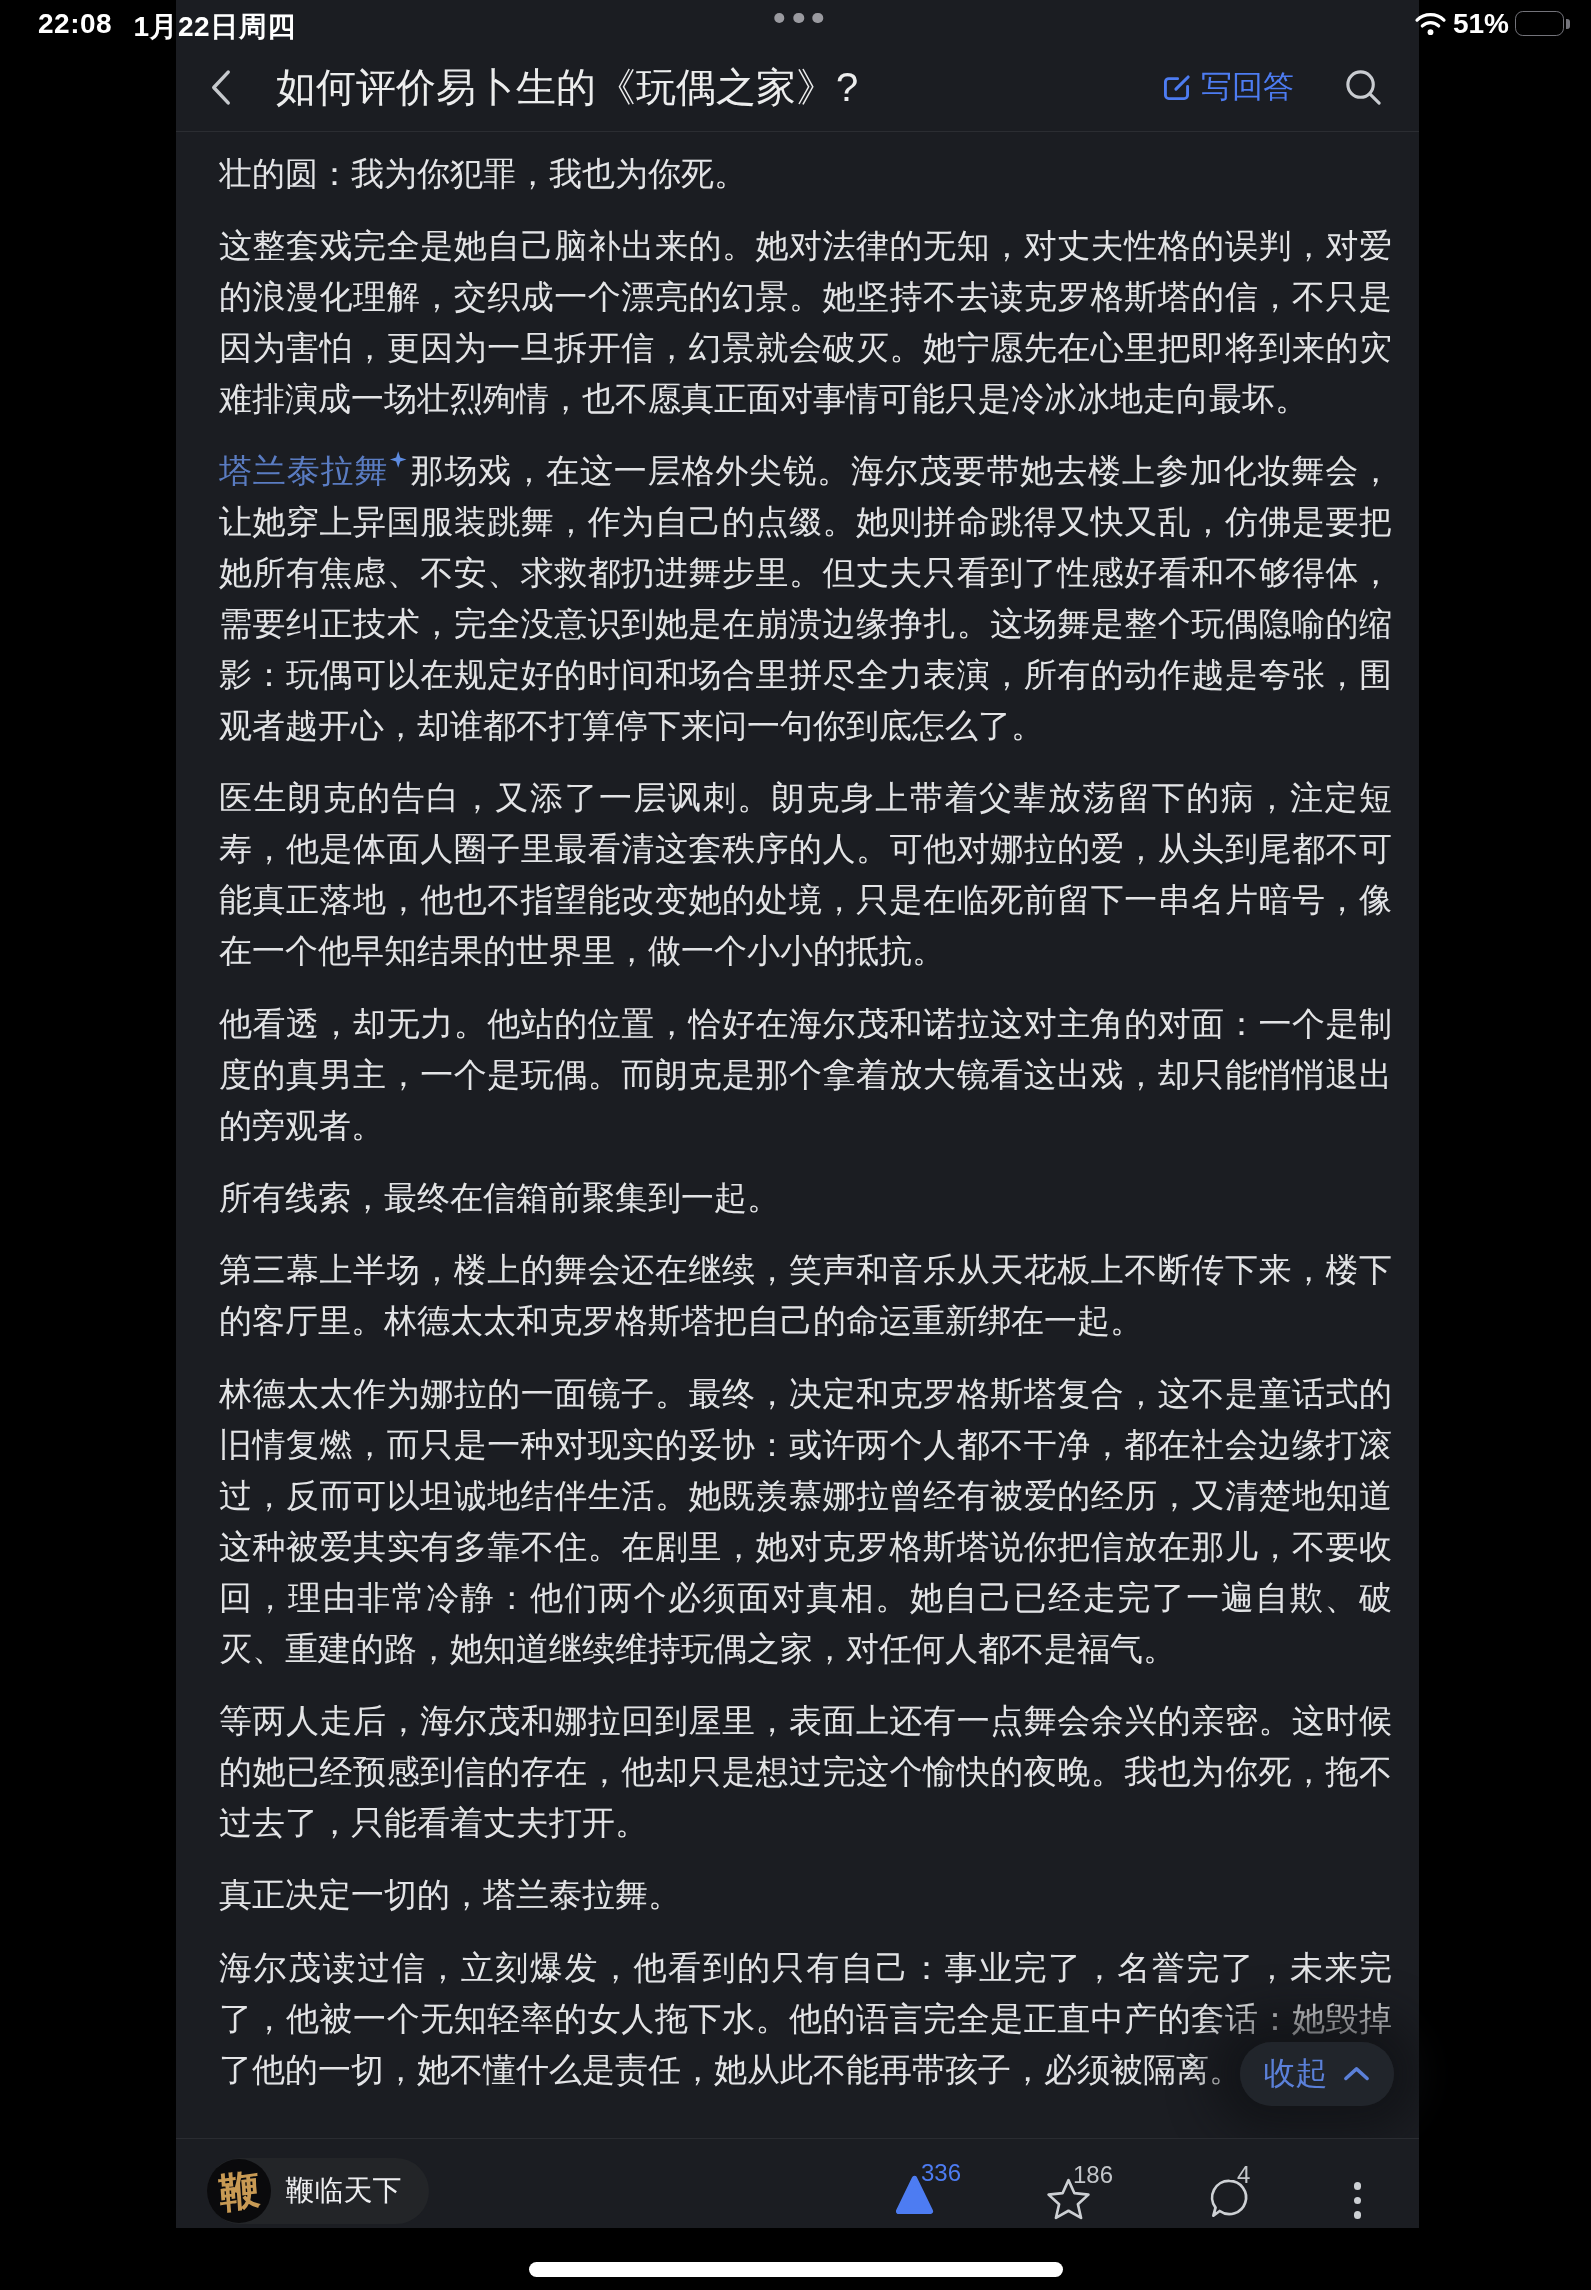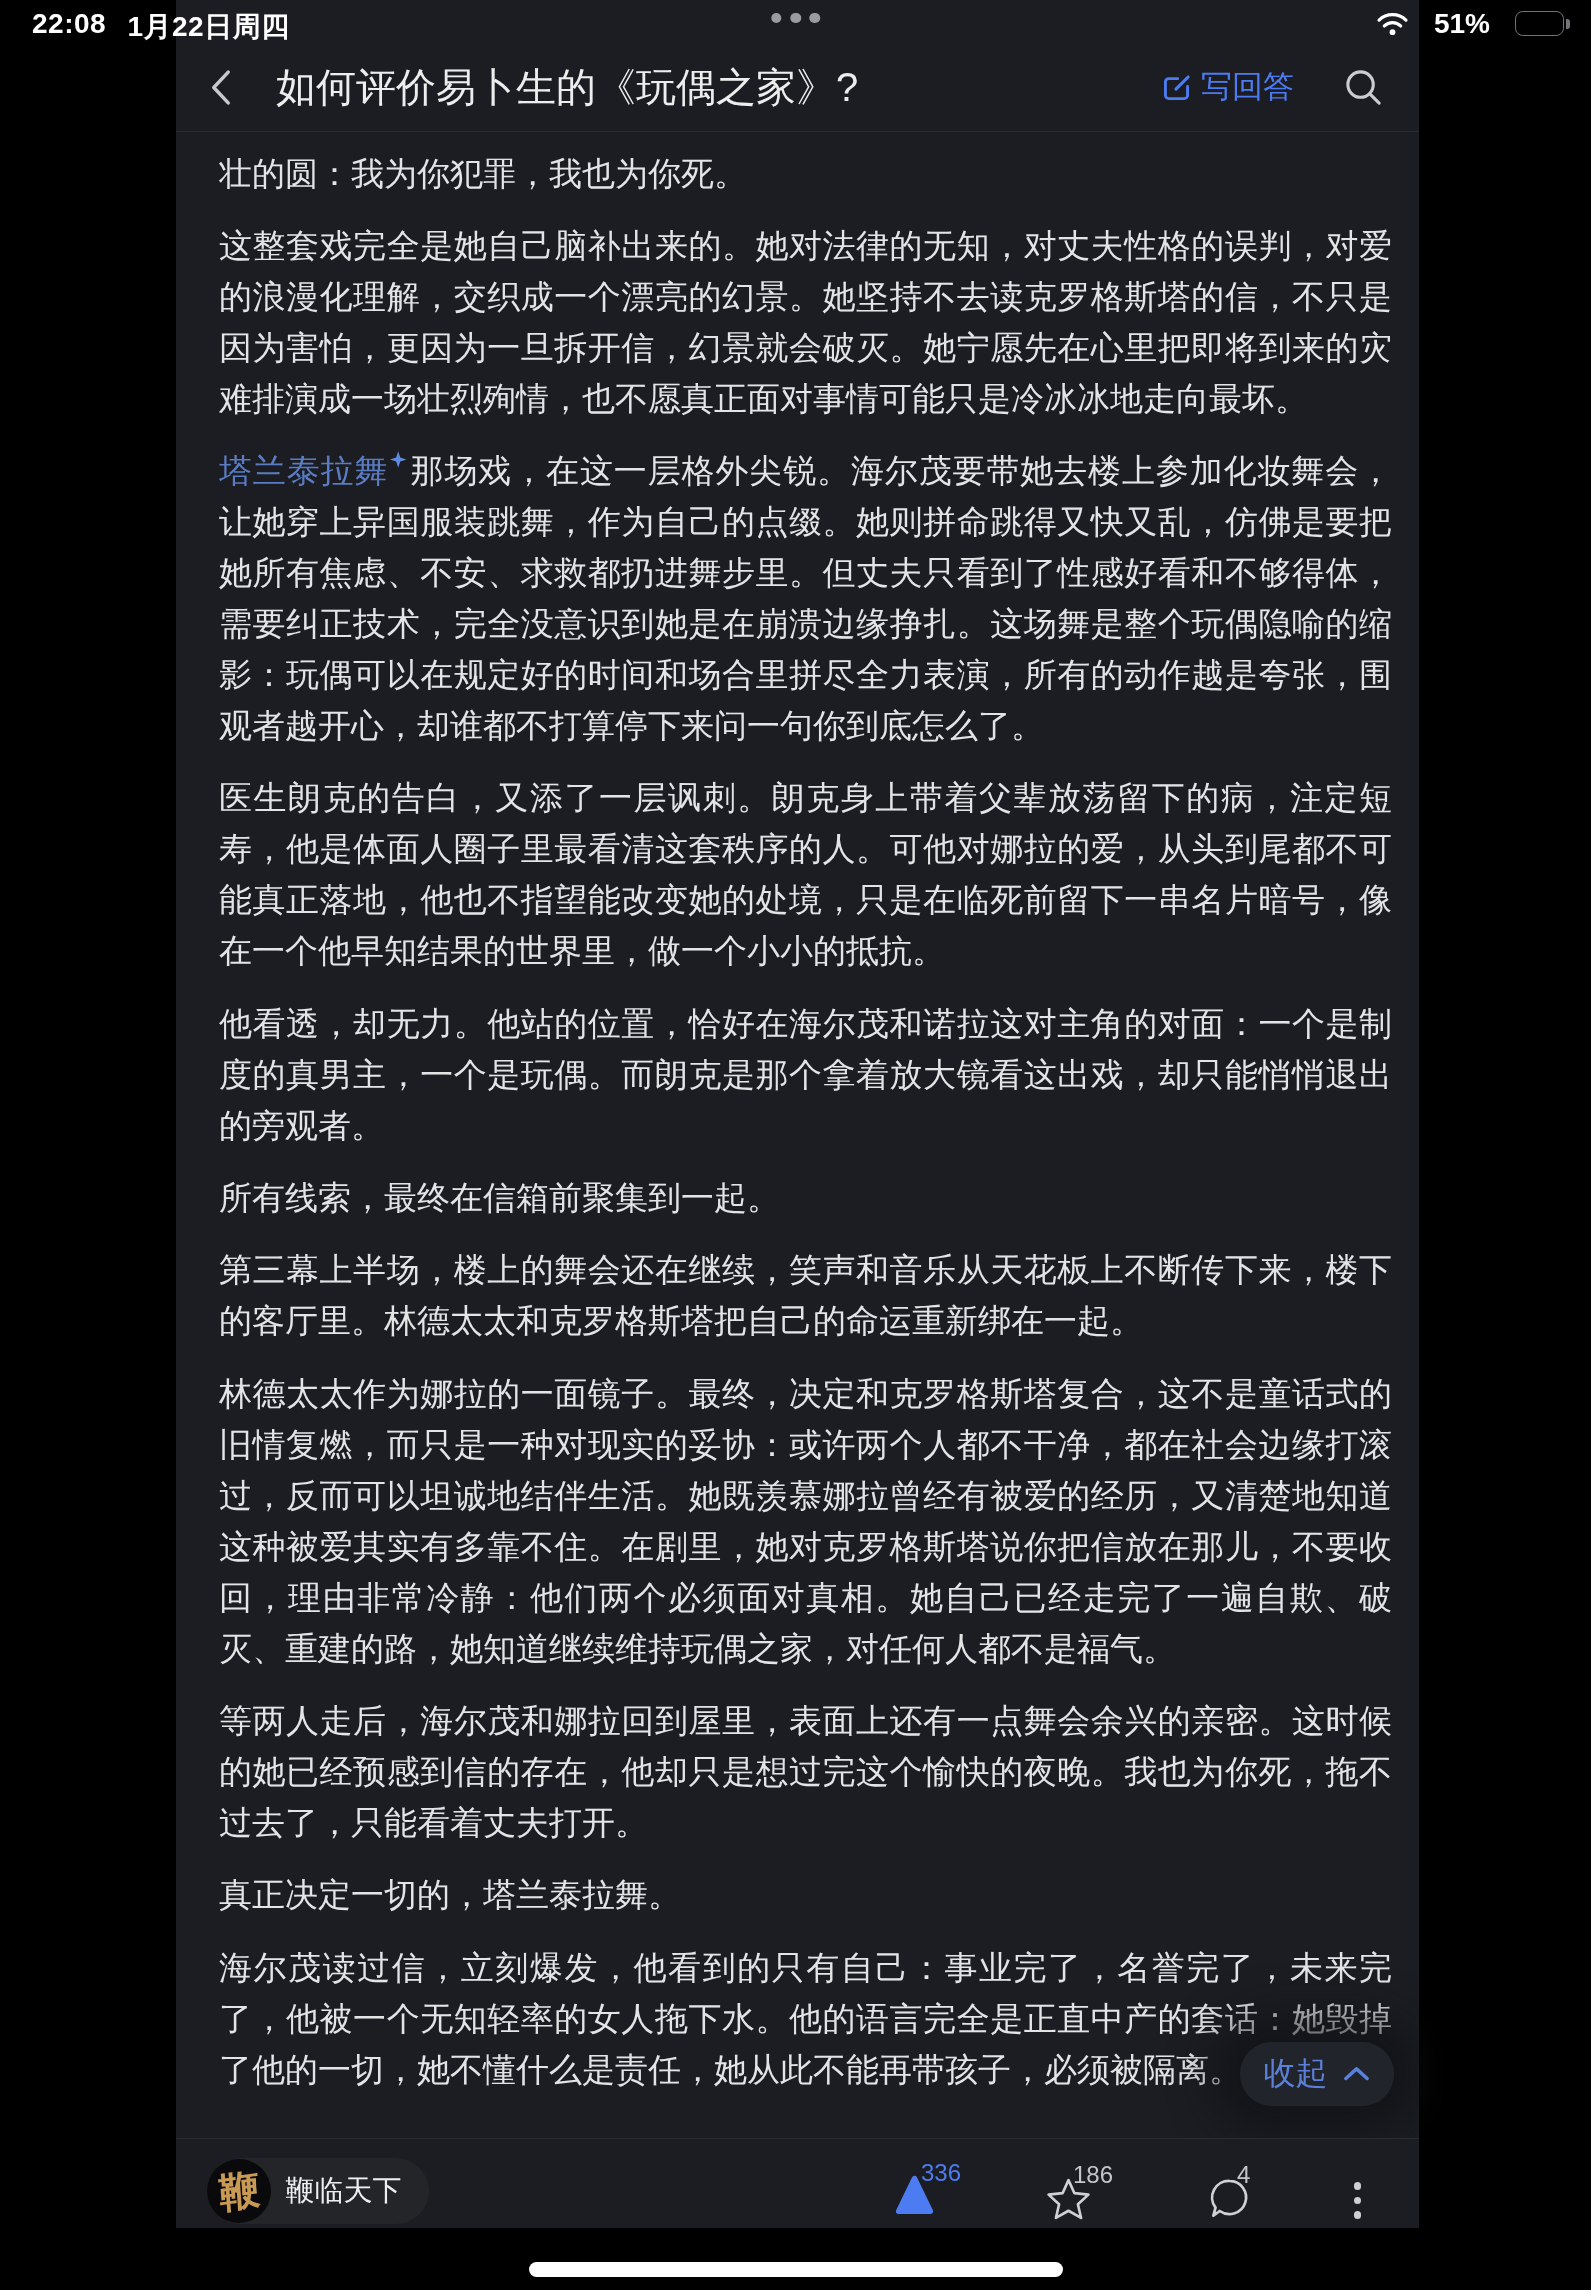--- a/index.html
+++ b/index.html
@@ -7,34 +7,34 @@
   body {
     width:1591px; height:2290px;
     background:#000;
     font-family:"Liberation Sans", sans-serif;
     position:relative; overflow:hidden;
     color:#e3e4e6;
   }
   .page { position:absolute; inset:0; }
 
   
-  .status-bar { position:absolute; top:0; left:0; right:0; height:43px; z-index:40; }
+  .status-bar { position:absolute; top:0; left:6px; right:0; height:43px; z-index:40; }
   .status-left {
     position:absolute; left:32px; top:7.8px;
     display:flex; gap:21.3px;
     font-size:28px; font-weight:700; color:#fff; letter-spacing:0.5px;
   }
   .multitask-dots {
     position:absolute; left:50%; top:12.6px; transform:translateX(-50%);
     display:flex; gap:8.7px;
   }
   .multitask-dots i { width:10.7px; height:10.7px; border-radius:50%; background:#9a9aa0; }
   .status-right {
     position:absolute; right:27px; top:7.8px;
-    display:flex; align-items:center; gap:25px;
+    display:flex; align-items:center; gap:6px;
     font-size:28px; font-weight:700; color:#fff;
   }
   .battery { position:relative; width:49px; height:25px; border:1.9px solid #73737a; border-radius:7.8px; padding:2.9px; }
   .battery .fill { width:50%; height:100%; background:#fff; border-radius:2.9px; }
   .battery .nub { position:absolute; right:-6.8px; top:6.8px; width:3.9px; height:9.7px; background:#73737a; border-radius:0 2.9px 2.9px 0; }
 
   
   .app-window {
     position:absolute; left:176px; top:0; width:1243px; height:2228px;
     background:#1b1d22;

